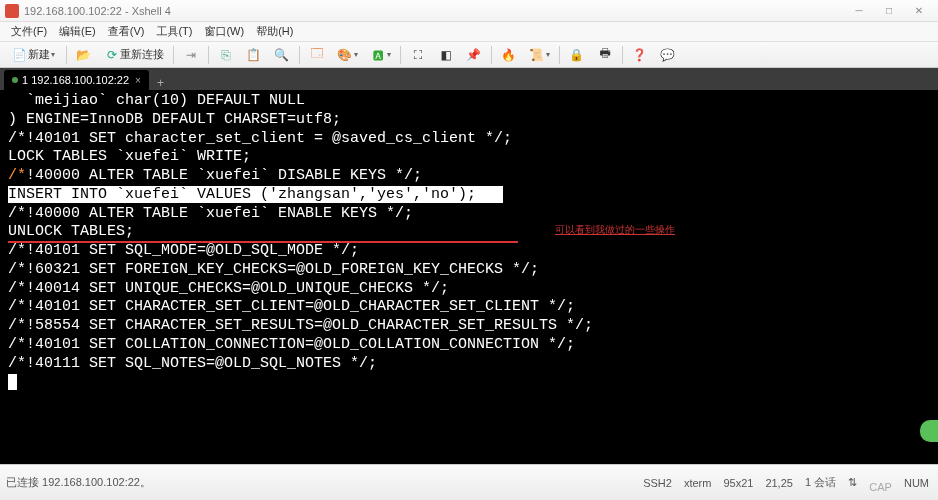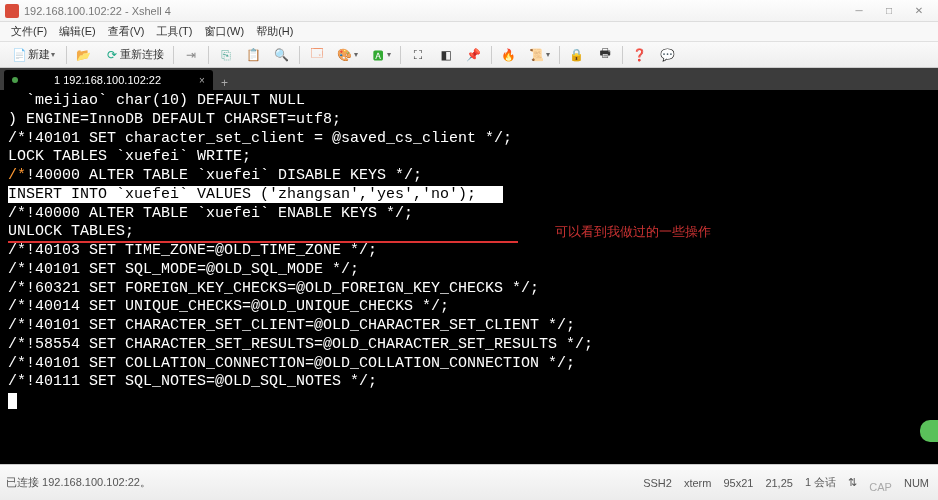--- a/index.html
+++ b/index.html
@@ -15,30 +15,30 @@
     .menu-item { padding: 2px 6px; color: #333; font-size: 11px; cursor: pointer; text-align: right; }
     
     .toolbar { height: 26px; background: linear-gradient(#fafafa, #eeeeee); display: flex; align-items: center; padding: 2px 5px; border-bottom: 1px solid #ccc; gap: 2px; }
     .tool-btn { height: 20px; padding: 0 4px; display: flex; align-items: center; font-size: 11px; color: #333; cursor: pointer; border: 1px solid transparent; }
     .tool-new { padding: 0 6px; }
     .tool-icon { width: 16px; height: 16px; display: inline-flex; align-items: center; justify-content: center; font-size: 12px; }
     .tool-sep { width: 1px; height: 18px; background: #ccc; margin: 0 2px; }
     .dropdown-arrow { font-size: 8px; margin-left: 1px; color: #666; }
     
     .tabbar { height: 22px; background: #3c3c3c; display: flex; align-items: flex-end; padding: 0 4px; }
-    .tab { height: 20px; background: #5a5a5a; color: #ddd; padding: 2px 8px; font-size: 11px; display: flex; align-items: center; border-radius: 3px 3px 0 0; margin-right: 2px; cursor: pointer; gap: 32px; }
+    .tab { height: 20px; background: #5a5a5a; color: #ddd; padding: 2px 8px; font-size: 11px; display: flex; align-items: center; border-radius: 3px 3px 0 0; margin-right: 2px; cursor: pointer; }
     .tab.active { background: #000; color: #fff; }
     .tab-dot { width: 6px; height: 6px; background: #4a9e4a; border-radius: 50%; margin-right: 4px; }
     .tab-close { margin-left: 6px; font-size: 10px; color: #aaa; }
     .tab-add { color: #aaa; padding: 0 6px; cursor: pointer; }
     
     .terminal { flex: 1; background: #000; color: #fff; font-family: "Consolas", "Courier New", monospace; font-size: 15px; padding: 2px 8px; overflow: hidden; line-height: 1.25; position: relative; }
     .term-line { white-space: pre; }
     .highlight-insert { background: #fff; color: #000; display: inline; }
-    .annotation { color: #cc3333; font-family: "SimSun", sans-serif; font-size: 13px; position: absolute; }
+    .annotation { color: #cc3333; font-family: "SimSun", sans-serif; font-size: 10px; position: absolute; text-decoration: underline; }
     .underline-red { border-bottom: 2px solid #d33; position: absolute; }
     .cursor-block { display: inline-block; width: 9px; height: 16px; background: #fff; vertical-align: text-bottom; }
     .orange-caret { color: #ff9933; }
     
     .statusbar { height: 36px; background: linear-gradient(#fafafa, #ececec); border-top: 1px solid #ccc; display: flex; align-items: center; padding: 0 6px; font-size: 11px; color: #555; }
     .status-left { flex: 1; }
     .status-cells { display: flex; gap: 6px; align-items: center; }
     .status-cell { padding: 0 3px; }
     .status-dim { color: #aaa; margin-top: 9px; }
     .green-badge { position: absolute; right: 0; bottom: 22px; width: 18px; height: 22px; background: #5ac15a; border-radius: 10px 0 0 10px; }
@@ -152,21 +152,20 @@
   <div class="term-line">  `meijiao` char(10) DEFAULT NULL</div>
   <div class="term-line">) ENGINE=InnoDB DEFAULT CHARSET=utf8;</div>
   <div class="term-line">/*!40101 SET character_set_client = @saved_cs_client */;</div>
   <div class="term-line"></div>
   <div class="term-line"></div>
   <div class="term-line">LOCK TABLES `xuefei` WRITE;</div>
   <div class="term-line"><span class="orange-caret">/*</span><span textcontent="/*!40000 ALTER TABLE `xuefei` DISABLE KEYS */;">!40000 ALTER TABLE `xuefei` DISABLE KEYS */;</span></div>
   <div class="term-line"><span class="highlight-insert">INSERT INTO `xuefei` VALUES ('zhangsan','yes','no');</span><span class="highlight-insert">   </span></div>
   <div class="term-line">/*!40000 ALTER TABLE `xuefei` ENABLE KEYS */;</div>
   <div class="term-line">UNLOCK TABLES;</div>
-  <div class="term-line">/*!40103 SET TIME_ZONE=@OLD_TIME_ZONE */;</div>
   <div class="term-line"></div>
   <div class="term-line">/*!40101 SET SQL_MODE=@OLD_SQL_MODE */;</div>
   <div class="term-line">/*!60321 SET FOREIGN_KEY_CHECKS=@OLD_FOREIGN_KEY_CHECKS */;</div>
   <div class="term-line">/*!40014 SET UNIQUE_CHECKS=@OLD_UNIQUE_CHECKS */;</div>
   <div class="term-line">/*!40101 SET CHARACTER_SET_CLIENT=@OLD_CHARACTER_SET_CLIENT */;</div>
   <div class="term-line">/*!58554 SET CHARACTER_SET_RESULTS=@OLD_CHARACTER_SET_RESULTS */;</div>
   <div class="term-line">/*!40101 SET COLLATION_CONNECTION=@OLD_COLLATION_CONNECTION */;</div>
   <div class="term-line">/*!40111 SET SQL_NOTES=@OLD_SQL_NOTES */;</div>
   <div class="term-line"></div>
   <div class="term-line"><span class="cursor-block"></span></div>

